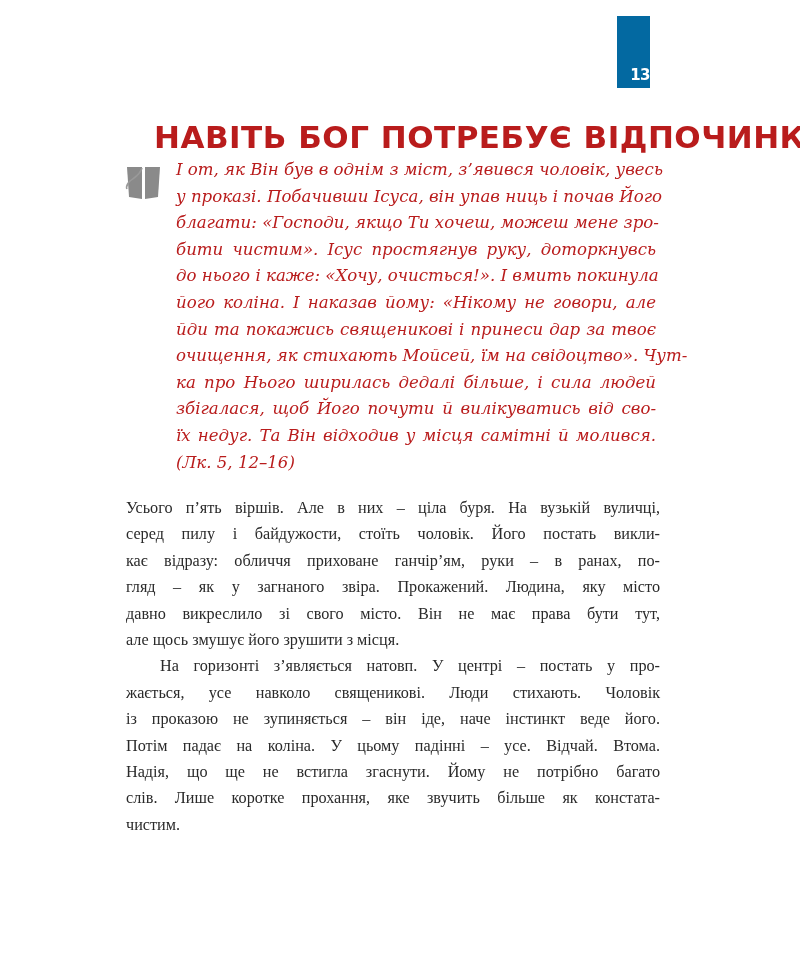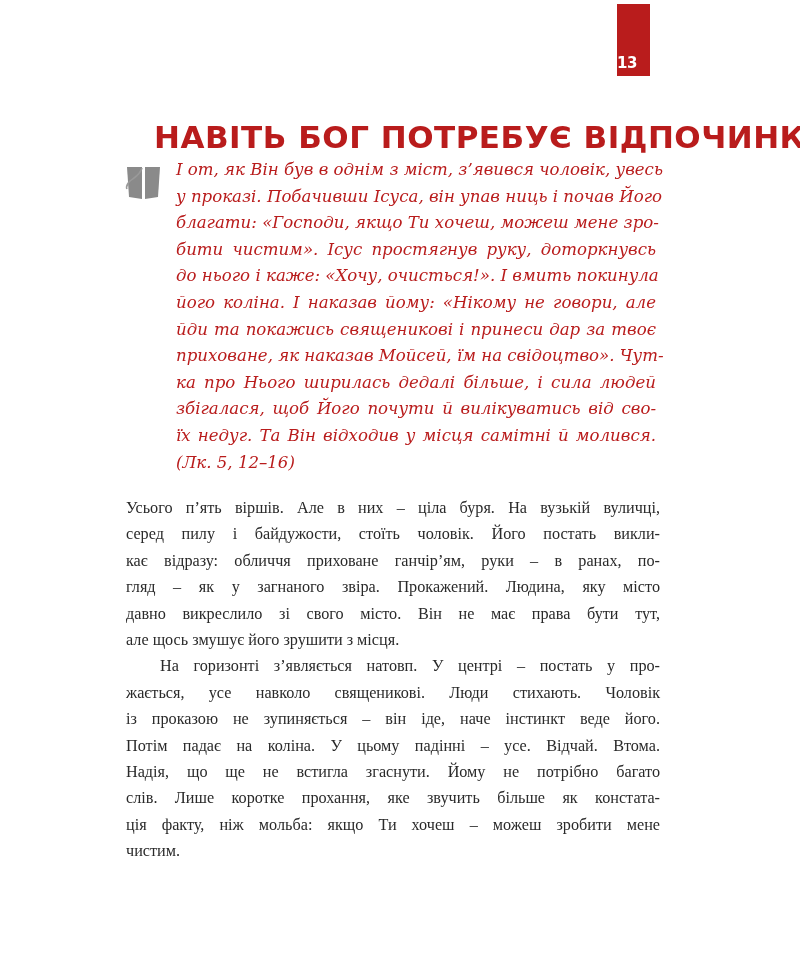--- a/index.html
+++ b/index.html
@@ -11,27 +11,27 @@
       width: 800px;
       height: 960px;
       position: relative;
       overflow: hidden;
       font-family: "DejaVu Sans", sans-serif;
       color: #222222;
     }
     .page-tab {
       position: absolute;
       left: 617px;
-      top: 4px;
+      top: 16px;
       width: 33px;
       height: 72px;
-      background: #b91c1c;
+      background: #0369a1;
       display: flex;
       align-items: flex-end;
-      justify-content: flex-start;
+      justify-content: flex-end;
     }
     .page-number {
       color: #ffffff;
       font-family: "DejaVu Sans", sans-serif;
       font-weight: bold;
       font-size: 15px;
       letter-spacing: -0.5px;
       padding-bottom: 4px;
     }
     .title {
@@ -104,21 +104,21 @@
 </div>
 
 <div class="quote-block">
   <span class="line justify">І от, як Він був в однім з міст, з’явився чоловік, увесь</span>
   <span class="line justify">у проказі. Побачивши Ісуса, він упав ниць і почав Його</span>
   <span class="line justify">благати: «Господи, якщо Ти хочеш, можеш мене зро-</span>
   <span class="line justify">бити чистим». Ісус простягнув руку, доторкнувсь</span>
   <span class="line justify">до нього і каже: «Хочу, очисться!». І вмить покинула</span>
   <span class="line justify">його коліна. І наказав йому: «Нікому не говори, але</span>
   <span class="line justify">йди та покажись священикові і принеси дар за твоє</span>
-  <span class="line justify">приховане, як наказав Мойсей, їм на свідоцтво». Чут-</span>
+  <span class="line justify">очищення, як стихають Мойсей, їм на свідоцтво». Чут-</span>
   <span class="line justify">ка про Нього ширилась дедалі більше, і сила людей</span>
   <span class="line justify">збігалася, щоб Його почути й вилікуватись від сво-</span>
   <span class="line justify">їх недуг. Та Він відходив у місця самітні й молився.</span>
   <span class="line">(Лк. 5, 12–16)</span>
 </div>
 
 <div class="body-block">
   <div>
     <span class="line justify">Усього п’ять віршів. Але в них – ціла буря. На вузькій вуличці,</span>
     <span class="line justify">серед пилу і байдужости, стоїть чоловік. Його постать викли-</span>
@@ -127,16 +127,15 @@
     <span class="line justify">давно викреслило зі свого місто. Він не має права бути тут,</span>
     <span class="line">але щось змушує його зрушити з місця.</span>
   </div>
   <div>
     <span class="line justify indent">На горизонті з’являється натовп. У центрі – постать у про-</span>
     <span class="line justify">жається, усе навколо священикові. Люди стихають. Чоловік</span>
     <span class="line justify">із проказою не зупиняється – він іде, наче інстинкт веде його.</span>
     <span class="line justify">Потім падає на коліна. У цьому падінні – усе. Відчай. Втома.</span>
     <span class="line justify">Надія, що ще не встигла згаснути. Йому не потрібно багато</span>
     <span class="line justify">слів. Лише коротке прохання, яке звучить більше як констата-</span>
-    <span class="line justify">ція факту, ніж мольба: якщо Ти хочеш – можеш зробити мене</span>
     <span class="line">чистим.</span>
   </div>
 </div>
 
 </body></html>

